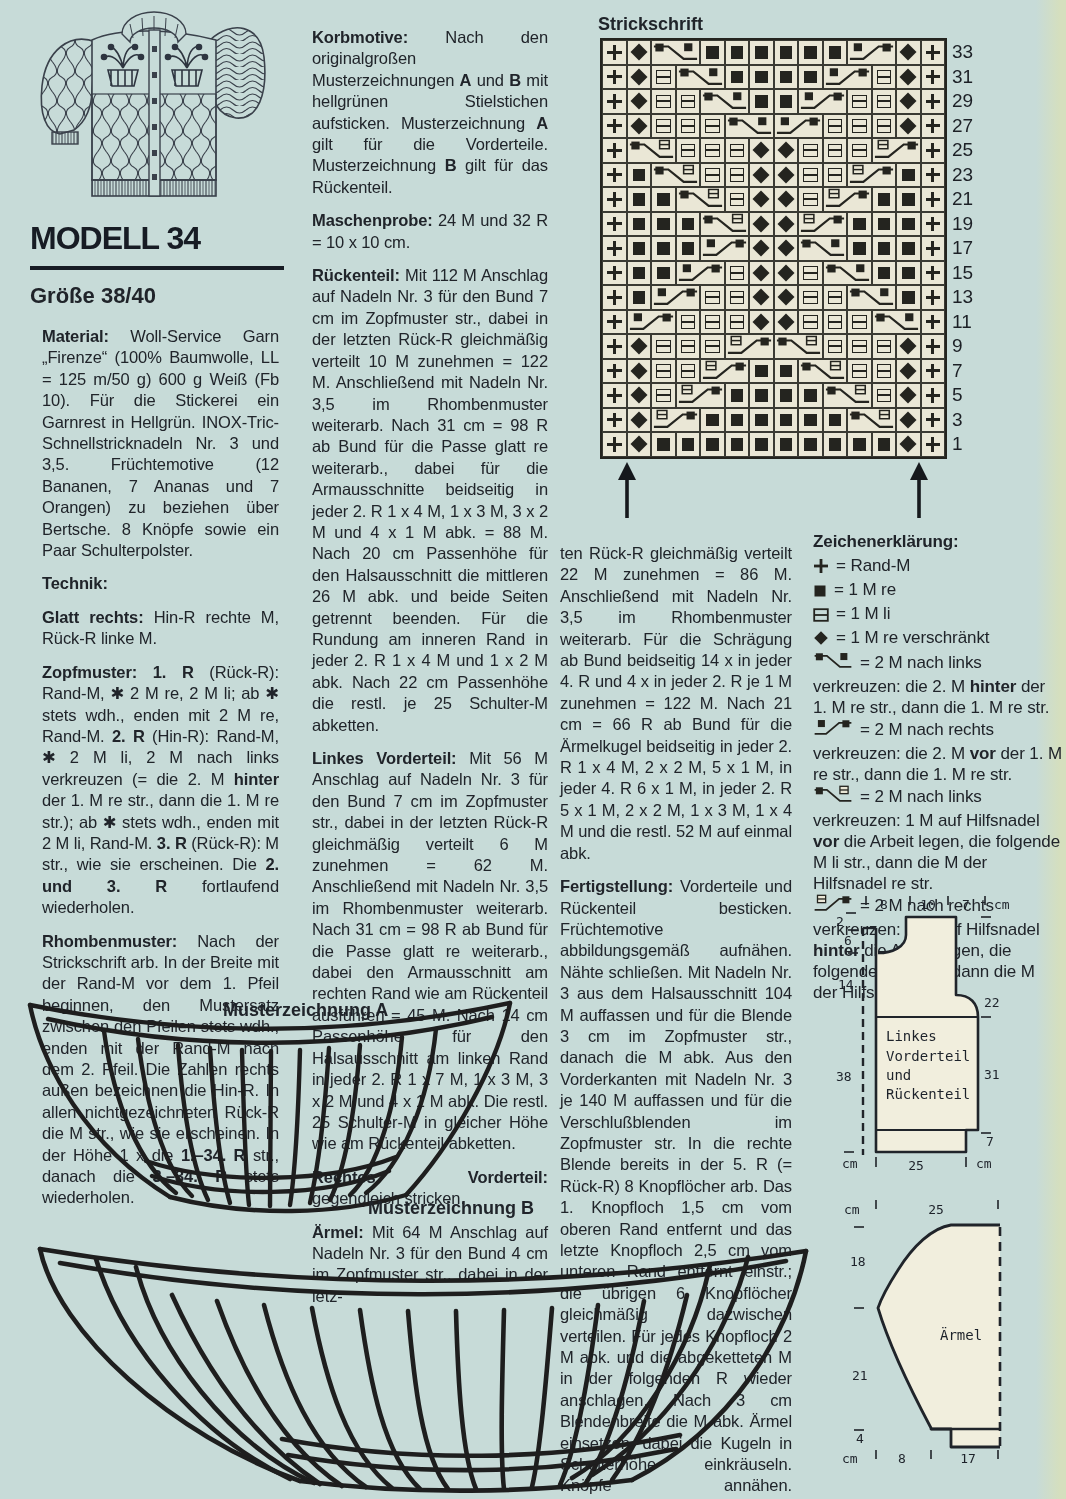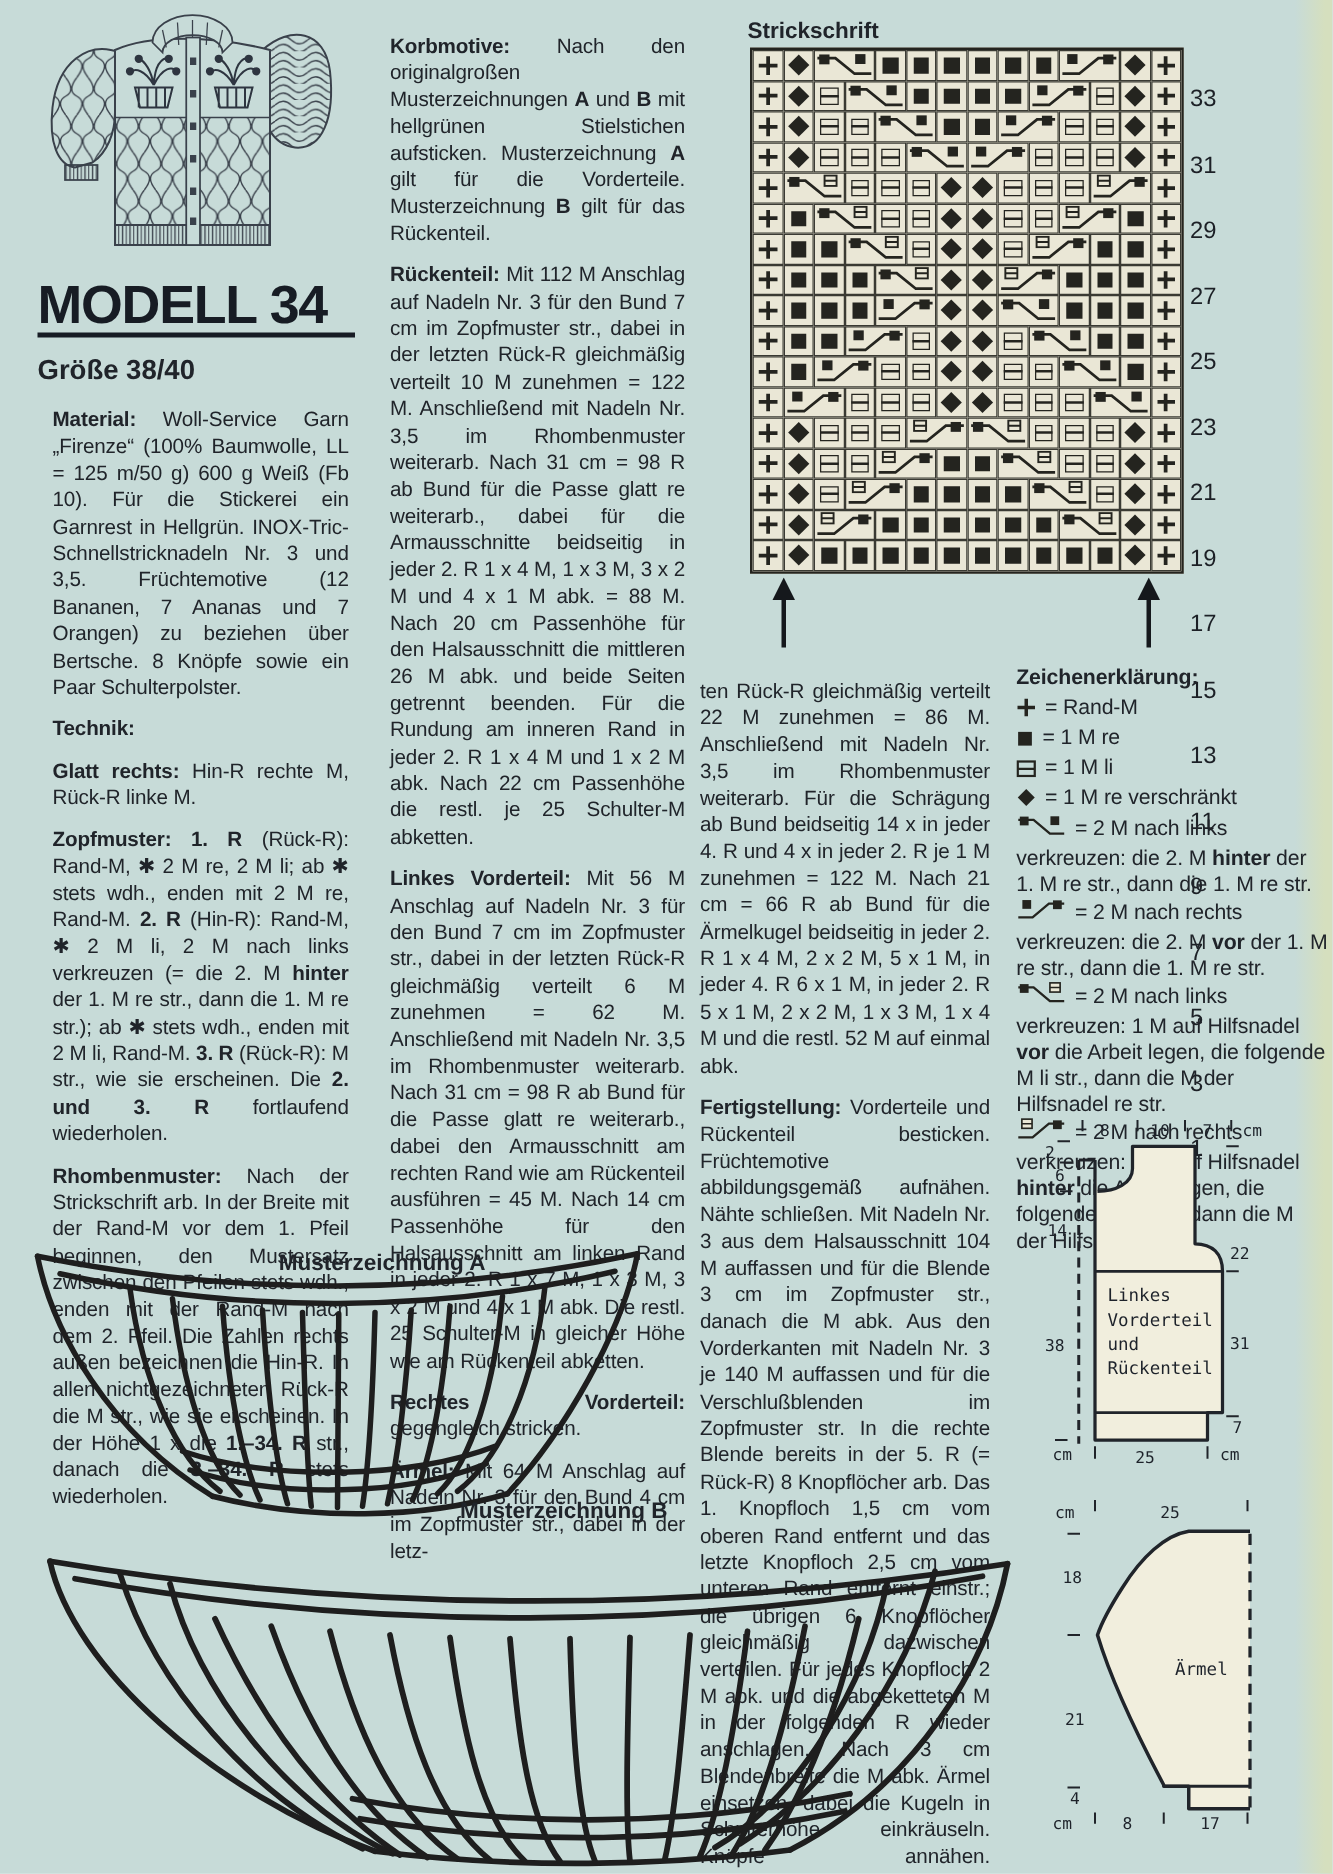--- a/index.html
+++ b/index.html
@@ -7,42 +7,42 @@
     position:relative; width:1066px; height:1499px; overflow:hidden;
     background:#c7dbd8;
     font-family:"Liberation Sans", sans-serif;
     color:#20242a;
   }
   .edge-strip{position:absolute; right:0; top:0; width:30px; height:100%;
     background:linear-gradient(to right, rgba(215,224,194,0), #d5dfbe 80%);}
   .col{position:absolute; text-align:justify; font-size:16.5px; line-height:21.4px; letter-spacing:-0.1px;}
   .col p{margin:12px;}
   .col b{font-weight:700;}
-  #model-title{position:absolute; left:30px; top:220px; font-size:43px; font-weight:700; letter-spacing:-1px; color:#171c24;}
+  #model-title{position:absolute; left:30px; top:220px; font-size:32px; font-weight:700; letter-spacing:-1px; color:#171c24;}
   #title-rule{position:absolute; left:30px; top:266px; width:254px; height:4px; background:#171c24;}
   #size-line{position:absolute; left:30px; top:283px; font-size:22px; font-weight:700;}
   #chart-title{position:absolute; left:598px; top:14px; font-size:18px; font-weight:700;}
   #legend-title{font-size:17px; font-weight:700; margin:0 0 3px 0;}
   
   #chart-grid{
     position:absolute; left:600px; top:38px;
     display:grid; grid-template-columns:repeat(14,24.5px); grid-auto-rows:24.5px;
     border:2px solid #24241f; background:#eae7d6;
   }
   .cell{position:relative; border:0.8px solid #3a3a33; box-sizing:border-box; background:#eae7d6;}
   .cell.cab{grid-column:span 2;}
   .cell.r::before{content:""; position:absolute; left:4px; right:4px; top:50%; height:2.8px; margin-top:-1.4px; background:#24241f;}
   .cell.r::after{content:""; position:absolute; top:4px; bottom:4px; left:50%; width:2.8px; margin-left:-1.4px; background:#24241f;}
   .cell.k::before{content:""; position:absolute; left:5px; top:5px; right:5px; bottom:5px; background:#24241f;}
   .cell.p::before{content:""; position:absolute; left:4px; top:4.5px; right:4px; bottom:4.5px; border:1.8px solid #24241f;}
   .cell.p::after{content:""; position:absolute; left:4px; right:4px; top:50%; height:1.8px; margin-top:-0.9px; background:#24241f;}
   .cell.v::before{content:""; position:absolute; left:50%; top:50%; width:12px; height:12px; margin:-6px 0 0 -6px; background:#24241f; transform:rotate(45deg);}
   .cab svg{position:absolute; inset:0; width:100%; height:100%;}
   #chart-numbers{position:absolute; left:952px; top:40px; font-size:19px; color:#1c2026;}
-  #chart-numbers div{height:24.5px; line-height:24.5px;margin-top:28px;}
+  #chart-numbers div{height:24.5px; line-height:24.5px;}
   .arrow{position:absolute; width:22px; height:58px;}
   
   .legend-item{margin:0; text-align:left; font-size:17px; line-height:21px;}
   .legend-item .lg{display:inline-block; vertical-align:-3px; margin-right:7px;}
   
   .draw-title{position:absolute; font-size:18px; font-weight:700; white-space:nowrap;padding-left:10px;}
   svg text{font-family:"DejaVu Sans Mono", monospace; font-size:13px; fill:#1d222a;}
   svg text.big{font-size:14px;}
 </style>
 </head>
@@ -115,20 +115,21 @@
   <div class="col" style="left:30px; top:314px; width:261px;">
       <p><b>Material:</b><span> Woll-Service Garn „Firenze“ (100% Baumwolle, LL = 125 m/50 g) 600 g Weiß (Fb 10). Für die Stickerei ein Garnrest in Hellgrün. INOX-Tric-Schnellstricknadeln Nr. 3 und 3,5. Früchtemotive (12 Bananen, 7 Ananas und 7 Orangen) zu beziehen über Bertsche. 8 Knöpfe sowie ein Paar Schulterpolster.</span></p>
       <p><b>Technik:</b></p>
       <p><b>Glatt rechts:</b><span> Hin-R rechte M, Rück-R linke M.</span></p>
       <p><b>Zopfmuster: 1. R</b><span> (Rück-R): Rand-M, ✱ 2 M re, 2 M li; ab ✱ stets wdh., enden mit 2 M re, Rand-M. </span><b>2. R</b><span> (Hin-R): Rand-M, ✱ 2 M li, 2 M nach links verkreuzen (= die 2. M </span><b>hinter</b><span> der 1. M re str., dann die 1. M re str.); ab ✱ stets wdh., enden mit 2 M li, Rand-M. </span><b>3. R</b><span> (Rück-R): M str., wie sie erscheinen. Die </span><b>2. und 3. R</b><span> fortlaufend wiederholen.</span></p>
       <p><b>Rhombenmuster:</b><span> Nach der Strickschrift arb. In der Breite mit der Rand-M vor dem 1. Pfeil beginnen, den Mustersatz zwischen den Pfeilen stets wdh., enden mit der Rand-M nach dem 2. Pfeil. Die Zahlen rechts außen bezeichnen die Hin-R. In allen nichtgezeichneten Rück-R die M str., wie sie erscheinen. In der Höhe 1 x die </span><b>1.–34. R</b><span> str., danach die </span><b>3.–34. R</b><span> stets wiederholen.</span></p>
     </div>
 
   <div class="col" style="left:300px; top:15px; width:260px;">
       <p><b>Korbmotive:</b><span> Nach den originalgroßen Musterzeichnungen </span><b>A</b><span> und </span><b>B</b><span> mit hellgrünen Stielstichen aufsticken. Musterzeichnung </span><b>A</b><span> gilt für die Vorderteile. Musterzeichnung </span><b>B</b><span> gilt für das Rückenteil.</span></p>
+      <p><b>Maschenprobe:</b><span> 24 M und 32 R = 10 x 10 cm.</span></p>
       <p><b>Rückenteil:</b><span> Mit 112 M Anschlag auf Nadeln Nr. 3 für den Bund 7 cm im Zopfmuster str., dabei in der letzten Rück-R gleichmäßig verteilt 10 M zunehmen = 122 M. Anschließend mit Nadeln Nr. 3,5 im Rhombenmuster weiterarb. Nach 31 cm = 98 R ab Bund für die Passe glatt re weiterarb., dabei für die Armausschnitte beidseitig in jeder 2. R 1 x 4 M, 1 x 3 M, 3 x 2 M und 4 x 1 M abk. = 88 M. Nach 20 cm Passenhöhe für den Halsausschnitt die mittleren 26 M abk. und beide Seiten getrennt beenden. Für die Rundung am inneren Rand in jeder 2. R 1 x 4 M und 1 x 2 M abk. Nach 22 cm Passenhöhe die restl. je 25 Schulter-M abketten.</span></p>
       <p><b>Linkes Vorderteil:</b><span> Mit 56 M Anschlag auf Nadeln Nr. 3 für den Bund 7 cm im Zopfmuster str., dabei in der letzten Rück-R gleichmäßig verteilt 6 M zunehmen = 62 M. Anschließend mit Nadeln Nr. 3,5 im Rhombenmuster weiterarb. Nach 31 cm = 98 R ab Bund für die Passe glatt re weiterarb., dabei den Armausschnitt am rechten Rand wie am Rückenteil ausführen = 45 M. Nach 14 cm Passenhöhe für den Halsausschnitt am linken Rand in jeder 2. R 1 x 7 M, 1 x 3 M, 3 x 2 M und 4 x 1 M abk. Die restl. 25 Schulter-M in gleicher Höhe wie am Rückenteil abketten.</span></p>
       <p><b>Rechtes Vorderteil:</b><span> gegengleich stricken.</span></p>
       <p><b>Ärmel:</b><span> Mit 64 M Anschlag auf Nadeln Nr. 3 für den Bund 4 cm im Zopfmuster str., dabei in der letz-</span></p>
     </div>
 
   <div id="chart-title">Strickschrift</div>
   <div id="chart-grid">
       <div class="cell r"></div>
       <div class="cell v"></div>

